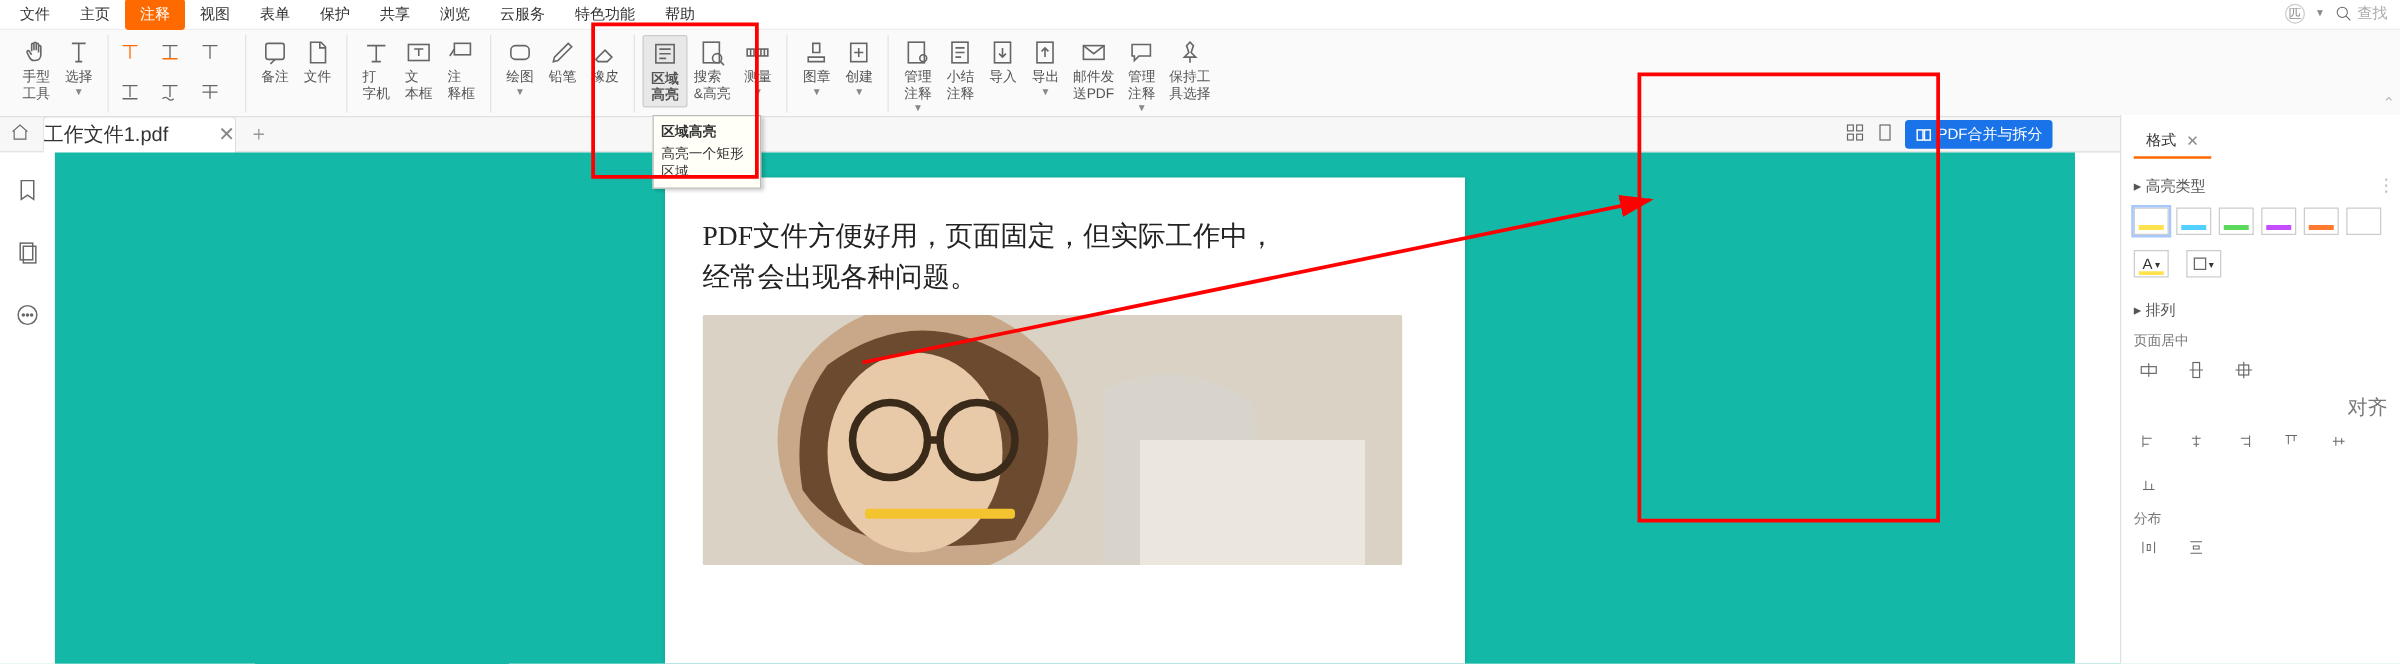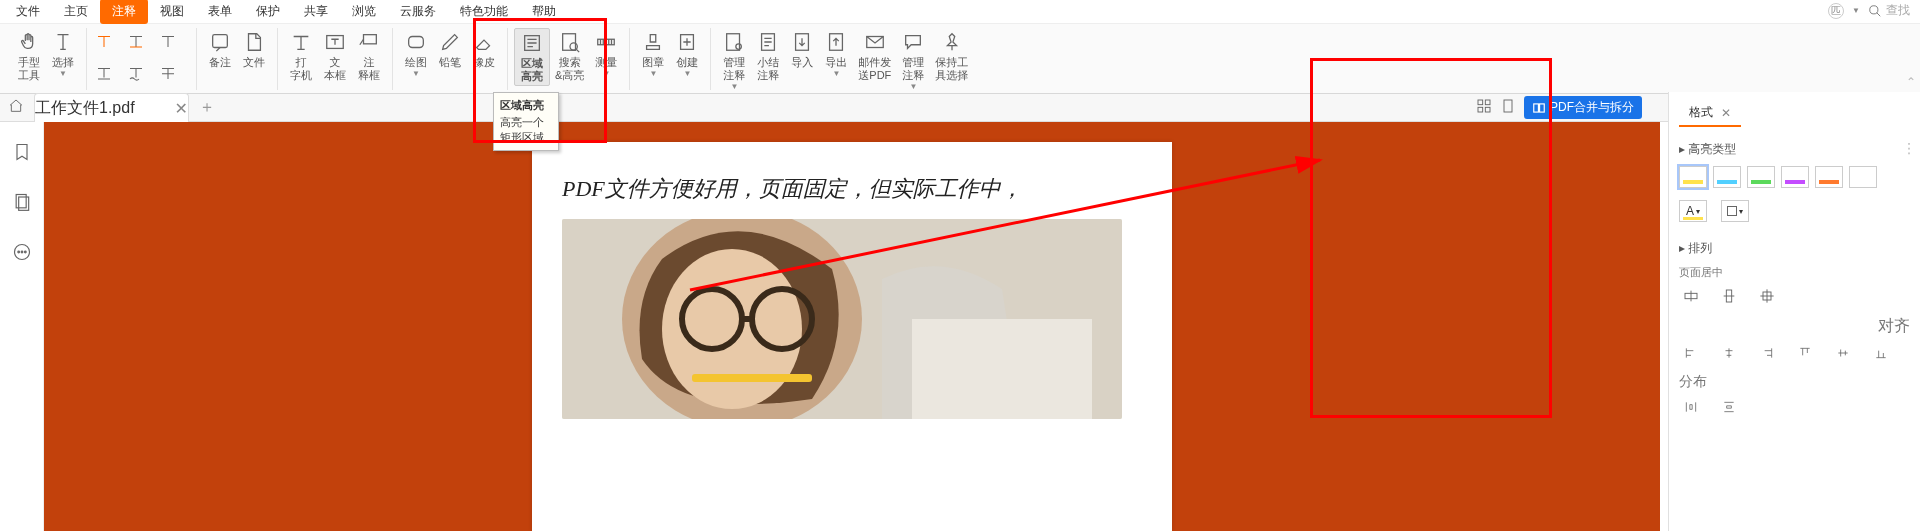--- a/index.html
+++ b/index.html
@@ -13,57 +13,57 @@
 
 .search-area { position: absolute; top: 2px; right: 10px; display: flex; align-items: center; gap: 8px; }
 .search-box { display: flex; align-items: center; color: #aaa; text-align: right; }
 .search-box svg { margin-right: 4px; }
 
 
 .ribbon { height: 70px; display: flex; align-items: flex-start; padding: 4px 6px 0 6px; background: #fafafa; border-bottom: 1px solid #d8d8d8; gap: 0; }
 .ribbon-group { display: flex; align-items: flex-start; padding: 0 6px; border-right: 1px solid #e3e3e3; height: 62px; }
 .ribbon-btn { display: flex; flex-direction: column; align-items: center; justify-content: flex-start; padding: 2px 5px; min-width: 34px; cursor: pointer; color: #555; }
 .ribbon-btn .ico { width: 24px; height: 24px; display: flex; align-items: center; justify-content: center; }
-.ribbon-btn .lbl { font-size: 11px; line-height: 13px; text-align: center; margin-top: 2px; white-space: pre; }
+.ribbon-btn .lbl { font-size: 11px; line-height: 13px; margin-top: 2px; white-space: pre; }
 .ribbon-btn.active { background: #e8e8e8; border: 1px solid #ccc; border-radius: 2px; font-weight: bold; }
 .drop-arrow { font-size: 8px; color: #888; }
 
 
 .tabbar { height: 28px; display: flex; align-items: center; padding: 0 8px; background: #f7f7f7; border-bottom: 1px solid #ddd; gap: 10px; }
 .doc-tab { display: flex; align-items: center; background: #fff; border: 1px solid #ddd; border-bottom: none; border-radius: 4px 4px 0 0; padding: 4px 0; gap: 40px; font-size: 16px; }
 .tab-close { color: #888; cursor: pointer; }
 .tabbar-right { margin-left: auto; display: flex; align-items: center; gap: 8px; padding-right: 270px; }
 .pdf-merge-btn { background: #1a73e8; color: #fff; padding: 3px 8px; border-radius: 3px; display: flex; align-items: center; gap: 4px; cursor: pointer; text-align: center; }
 
 
 .left-sidebar { position: absolute; left: 0; top: 122px; bottom: 0; width: 44px; background: #fff; border-right: 1px solid #eee; display: flex; flex-direction: column; align-items: center; padding-top: 18px; gap: 26px; }
 .left-sidebar .side-btn { width: 24px; height: 24px; color: #888; cursor: pointer; display:flex; align-items:center; justify-content:center; }
 
 
-.doc-area { position: absolute; left: 44px; top: 122px; right: 260px; bottom: 0; background: #c2410c; display:flex; justify-content:center;font-style:italic; }
+.doc-area { position: absolute; left: 44px; top: 122px; right: 260px; bottom: 0; background: #14b8a6; display:flex; justify-content:center; }
 .page { width: 640px; background: #fff; margin-top: 20px; box-shadow: 0 0 4px rgba(0,0,0,0.15); padding: 30px 30px; }
 .page-text { font-size: 22px; line-height: 1.5; font-family: "SimSun", serif; color: #222; }
 .page-img { margin-top: 14px; width: 560px; height: 200px; position:relative; overflow:hidden; border-radius:2px; }
 
 
-.right-panel { position: absolute; right: 0; top: 92px; bottom: 0; width: 252px; background: #fff; border-left: 1px solid #e0e0e0; padding: 8px 10px; }
+.right-panel { position: absolute; right: 0; top: 92px; bottom: 0; width: 224px; background: #fff; border-left: 1px solid #e0e0e0; padding: 8px 10px; }
 .right-tab { display: inline-flex; align-items: center; gap: 8px; padding: 4px 10px; border-bottom: 2px solid #ff6a00; font-size: 12px; }
 .right-tab .x { color: #888; cursor: pointer; }
 .section-title { margin-top: 14px; font-size: 12px; color: #555; }
 .swatch-row { display: flex; gap: 6px; margin-top: 8px; }
 .swatch { width: 28px; height: 22px; border: 1px solid #ccc; position: relative; cursor: pointer; background: #fff; }
 .swatch::after { content:""; position:absolute; left:3px; right:3px; bottom:3px; height:4px; background: var(--c); }
 .swatch.selected { outline: 2px solid #a8c7fa; }
 .style-row { display:flex; gap:14px; margin-top:12px; }
 .style-box { width:28px; height:22px; border:1px solid #ccc; display:flex; align-items:center; justify-content:center; font-size:12px; position:relative; cursor:pointer; }
 .arrange-grid { display:flex; gap:14px; margin-top:6px; color:#bbb; flex-wrap: wrap; }
 .arrange-btn { width:24px; height:20px; display:flex; align-items:center; justify-content:center; }
 
 
-.tooltip-pop { position: absolute; left: 493px; top: 92px; width: 66px; background: #fffef7; border: 1px solid #bbb; box-shadow: 2px 2px 3px rgba(0,0,0,0.2); padding: 5px 6px; font-size: 11px; z-index: 20; }
+.tooltip-pop { position: absolute; left: 522px; top: 92px; width: 87px; background: #fffef7; border: 1px solid #bbb; box-shadow: 2px 2px 3px rgba(0,0,0,0.2); padding: 5px 6px; font-size: 11px; z-index: 20; }
 .tooltip-pop .tt-title { font-weight: bold; margin-bottom: 2px; }
 
 
 .redbox { position: absolute; border: 3px solid #ff0000; pointer-events: none; z-index: 30; }
 .redbox1 { left: 473px; top: 18px; width: 134px; height: 125px; }
 .redbox2 { left: 1310px; top: 58px; width: 242px; height: 360px; }
 .red-arrow { position: absolute; z-index: 29; pointer-events: none; }
 
 .vert-dots { position:absolute; right:4px; top:140px; color:#bbb; font-size:14px; writing-mode: horizontal-tb; }
 .vert-dots2 { position:absolute; right:4px; top: 75px; color:#bbb; }
@@ -411,20 +411,21 @@
         <circle cx="8" cy="12" r="1" fill="#888"></circle>
         <circle cx="12" cy="12" r="1" fill="#888"></circle>
         <circle cx="16" cy="12" r="1" fill="#888"></circle>
       </svg>
     </div>
 </div>
 
 <div class="doc-area">
   <div class="page">
     <div class="page-text">PDF文件方便好用，页面固定，但实际工作中，</div>
+    <div class="page-text">经常会出现各种问题。</div>
     <div class="page-img">
       <svg width="560" height="200" viewBox="0 0 560 200">
         <rect width="560" height="200" fill="#e8e4dc"></rect>
         <rect x="0" y="0" width="560" height="200" fill="#d9d2c5"></rect>
         <ellipse cx="180" cy="100" rx="120" ry="110" fill="#c9a889"></ellipse>
         <path d="M100 40 Q180 -20 270 50 Q290 120 250 180 Q120 200 80 140 Q70 80 100 40" fill="#6b4a2f"></path>
         <ellipse cx="170" cy="110" rx="70" ry="80" fill="#e8c9a8"></ellipse>
         <circle cx="150" cy="100" r="30" fill="none" stroke="#3a2a1a" stroke-width="6"></circle>
         <circle cx="220" cy="100" r="30" fill="none" stroke="#3a2a1a" stroke-width="6"></circle>
         <path d="M180 100h10" stroke="#3a2a1a" stroke-width="6"></path>
@@ -509,21 +510,21 @@
           <path d="M4 12h16M8 6v12M16 8v8"></path>
         </svg>
       </div>
     <div class="arrange-btn">
         <svg class="ico-svg" width="16" height="14" viewBox="0 0 24 24" stroke="#bbb">
           <path d="M4 20h16M8 8v12M16 12v8"></path>
         </svg>
       </div>
   </div>
 
-  <div style="font-size:14px;color:#777;margin-top:10px;font-family:Liberation Mono, monospace;">分布</div>
+  <div style="font-size:11px;color:#777;margin-top:10px;font-family:Liberation Mono, monospace;">分布</div>
   <div class="arrange-grid">
     <div class="arrange-btn">
         <svg class="ico-svg" width="16" height="14" viewBox="0 0 24 24" stroke="#bbb">
           <path d="M4 4v16M20 4v16M10 8h4v8h-4z"></path>
         </svg>
       </div>
     <div class="arrange-btn">
         <svg class="ico-svg" width="16" height="14" viewBox="0 0 24 24" stroke="#bbb">
           <path d="M4 4h16M4 20h16M8 10h8v4H8z"></path>
         </svg>

